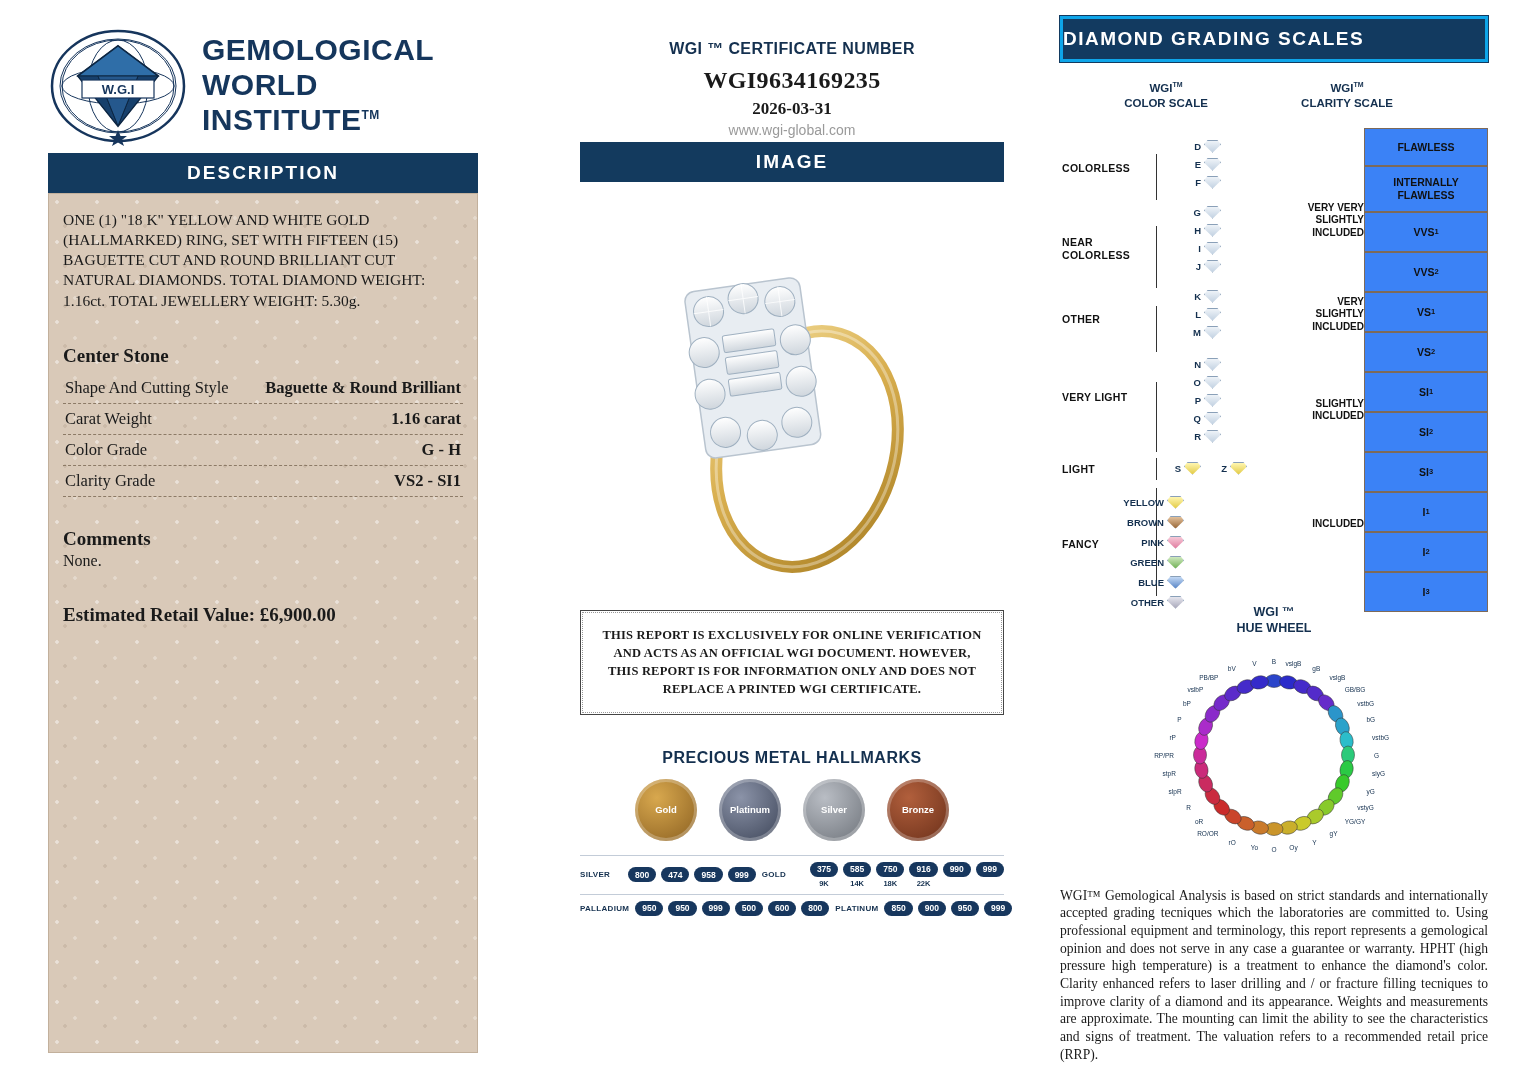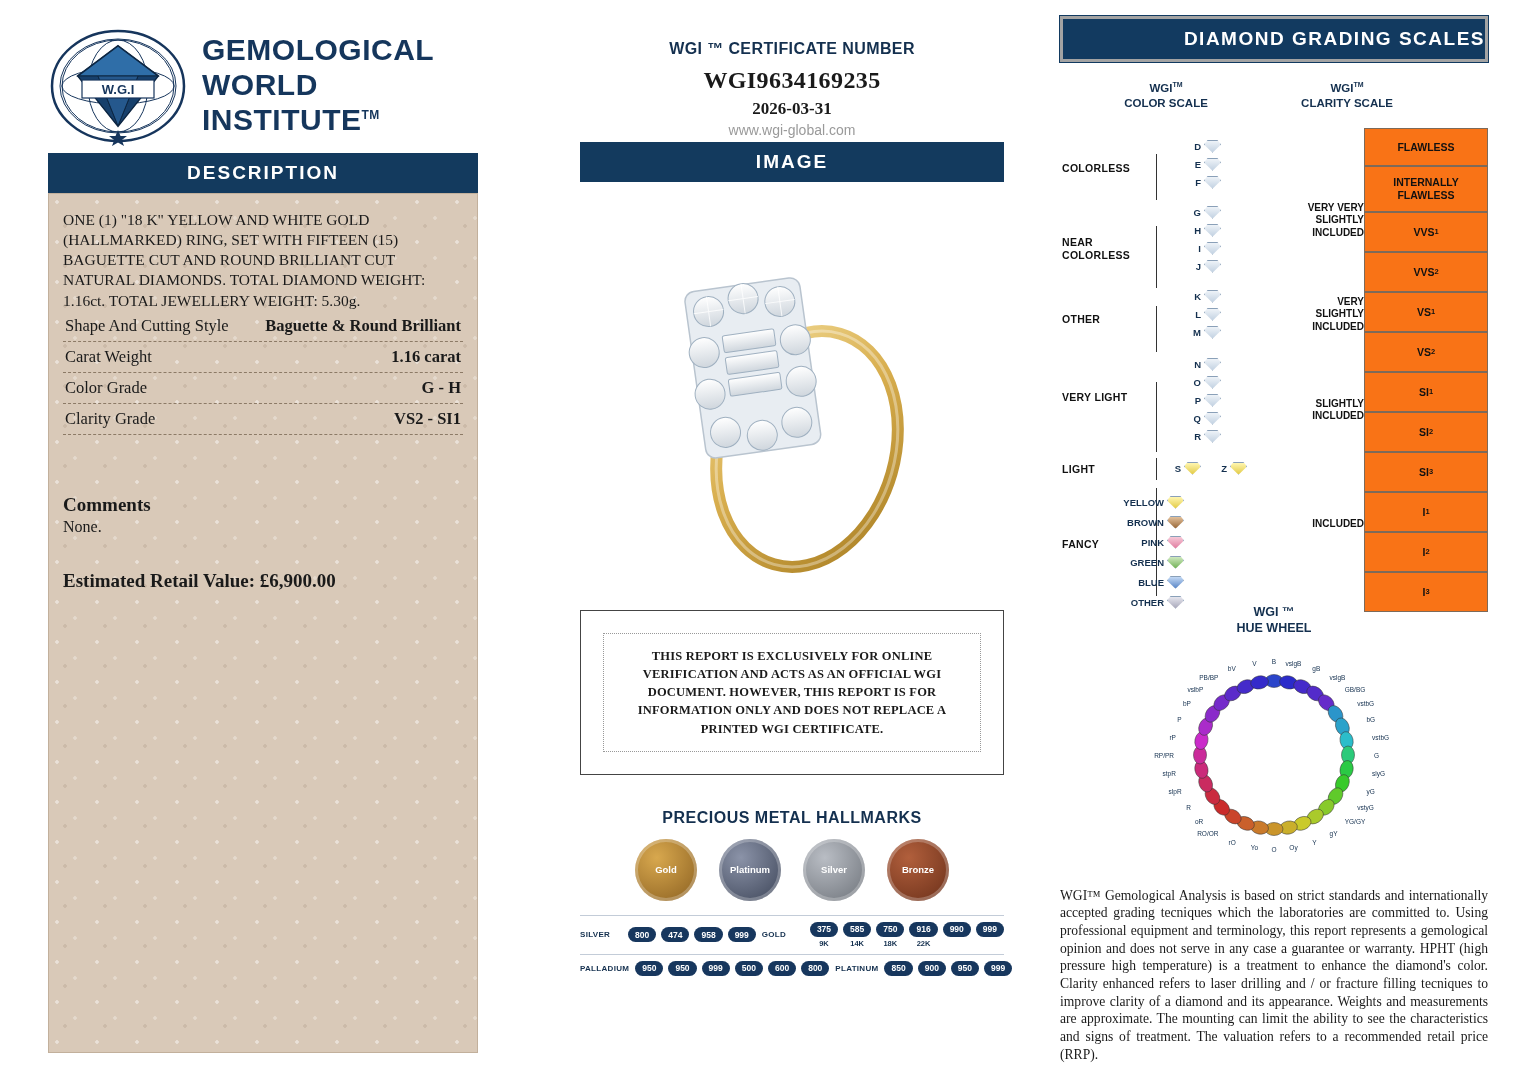--- a/index.html
+++ b/index.html
@@ -38,37 +38,37 @@
     border:1px solid #c2b09c;
     padding:16px 14px 10px 14px;
     min-height:860px;
   }
   .desc-text { font-size:15.5px; line-height:1.30; }
   .section-head { font-size:19px; font-weight:bold; margin-top:34px; margin-bottom:6px; }
   .kv { display:flex; justify-content:space-between; align-items:flex-end;
         border-bottom:1px dashed #8c7a66; padding:5px 2px 5px 2px; font-size:16.5px; }
   .kv .k { }
   .kv .v { font-weight:bold; text-align:right; max-width:200px; }
-  .comments-head { font-size:19px; font-weight:bold; margin-top:59px; }
+  .comments-head { font-size:19px; font-weight:bold; margin-top:31px; }
   .comments-val { font-size:16px; margin-top:2px; }
   .retail { font-size:19px; font-weight:bold; margin-top:34px; }
 
   
   .col-mid { position:absolute; left:580px; top:40px; width:424px; }
   .cert-title { text-align:center; font-family:"Liberation Sans", sans-serif; font-weight:bold; font-size:16px; letter-spacing:.4px; color:#14304f; }
   .cert-num { text-align:center; font-size:24px; font-weight:bold; margin-top:9px; letter-spacing:.4px; }
   .cert-date { text-align:center; font-size:17px; font-weight:bold; margin-top:5px; }
   .online-ver { text-align:center; font-family:"Liberation Sans", sans-serif; font-size:15px; color:#9a9a9a; margin-top:10px; letter-spacing:1px; }
   .online-url { text-align:center; font-family:"Liberation Sans", sans-serif; font-size:14px; color:#9a9a9a; margin-top:3px; }
 
   .img-bar { margin-top:4px; }
   .img-box { height:410px; border:0; display:flex; align-items:center; justify-content:center; }
 
   .report-note {
-    margin-top:18px; border:1px solid #444; padding:22px;
+    margin-top:18px; border:1px solid #444; padding:1px;
   }
   .report-note-inner {
     border:1px dotted #999; padding:13px 18px; text-align:center;
     font-family:"Liberation Serif", serif; font-weight:bold; font-size:12.5px; line-height:1.45; letter-spacing:.2px;
   }
   .hallmark-title { text-align:center; font-family:"Liberation Sans", sans-serif; font-weight:bold; font-size:16px; color:#14304f; letter-spacing:.5px; margin-top:34px; }
   .coins { display:flex; justify-content:center; gap:22px; margin-top:12px; }
   .coin { width:62px; height:62px; border-radius:50%; display:flex; align-items:center; justify-content:center;
           font-family:"Liberation Sans", sans-serif; font-size:9.5px; font-weight:bold; color:#fff;
           box-shadow:inset 0 0 0 3px rgba(255,255,255,.25); }
@@ -80,23 +80,23 @@
   .hm-table { margin-top:14px; width:100%; font-family:"Liberation Sans", sans-serif; font-size:8.5px; color:#14304f; }
   .hm-row { display:flex; align-items:center; border-top:1px solid #c3ccd8; padding:6px 0; gap:6px; }
   .hm-label { width:58px; font-weight:bold; font-size:8px; letter-spacing:.3px; }
   .hm-pills { display:flex; gap:5px; flex:1; }
   .pill { background:#17375e; color:#fff; border-radius:9px; padding:2.5px 7px; font-size:8.5px; font-weight:bold; min-width:26px; text-align:center; }
   .pill-group { display:flex; flex-direction:column; align-items:center; }
   .pill-sub { color:#14304f; font-size:7.5px; margin-top:2px; font-weight:bold; }
 
   
   .col-right { position:absolute; left:1060px; top:16px; width:428px; }
-  .grading-bar { background:#123a60; color:#fff; text-align:right;
+  .grading-bar { background:#123a60; color:#fff; text-align:left;
     font-family:"Liberation Sans", sans-serif; font-weight:bold; font-size:19px; letter-spacing:1.5px;
-    padding:9px 0; border:3px solid #a3a3a3; outline:1px solid #123a60; }
+    padding:9px 0; border:3px solid #0ea5e9; outline:1px solid #123a60; }
 
   .scales { position:relative; margin-top:18px; height:510px; font-family:"Liberation Sans", sans-serif; }
   .sc-head { display:flex; }
   .sc-head .h1 { width:212px; text-align:center; font-size:11.5px; font-weight:bold; color:#14304f; line-height:1.35; }
   .sc-head .h2 { width:150px; text-align:center; font-size:11.5px; font-weight:bold; color:#14304f; line-height:1.35; }
   .sc-head sup { font-size:7px; }
 
   .sc-body { display:flex; margin-top:6px; }
   .col-names { width:108px; position:relative; }
   .col-letters { width:104px; position:relative; }
@@ -109,21 +109,21 @@
   .dia { width:17px; height:13px; background:linear-gradient(180deg,#eef3f8,#c3d2e2); border:1px solid #8aa0b8;
          clip-path:polygon(22% 0, 78% 0, 100% 36%, 50% 100%, 0 36%); }
   .dia.fy { background:linear-gradient(180deg,#fff6b0,#e3cc4a); }
   .dia.br { background:linear-gradient(180deg,#e2c09a,#9a6a3c); }
   .dia.pk { background:linear-gradient(180deg,#f7c9d8,#e07fa2); }
   .dia.gr { background:linear-gradient(180deg,#cfe9bf,#74b35a); }
   .dia.bl { background:linear-gradient(180deg,#c3d9f5,#5b87c7); }
   .dia.ot { background:linear-gradient(180deg,#e6e6ee,#a9a9bb); }
 
   .brace { position:absolute; border-left:1px solid #333; }
-  .cl-cell { position:absolute; left:0; width:124px; background:#f97316; border:1px solid #7d6a59;
+  .cl-cell { position:absolute; left:0; width:124px; background:#3b82f6; border:1px solid #7d6a59;
              display:flex; align-items:center; justify-content:center; text-align:center;
              font-size:10.5px; font-weight:bold; color:#111; line-height:1.2; }
   .cl-cell sub { font-size:7.5px; }
   .vs-txt { position:absolute; left:0; width:92px; text-align:right; font-size:10px; font-weight:bold; color:#111; line-height:1.25; }
 
   .hue-title { text-align:center; margin-top:14px; font-family:"Liberation Sans", sans-serif; font-weight:bold; font-size:12.5px; color:#14304f; line-height:1.3; }
   .hue-wrap { position:relative; width:330px; height:230px; margin:6px auto 0; }
 
   .disclaimer { margin-top:14px; font-size:13.6px; line-height:1.30; text-align:justify; font-family:"Liberation Serif", serif; }
 </style>
@@ -159,20 +159,21 @@
         <div>WORLD</div>
         <div><span>INSTITUTE</span><sup>TM</sup></div>
       </div>
     </div>
 
     <div class="bar">DESCRIPTION</div>
 
     <div class="panel">
       <div class="desc-text">ONE (1) "18 K" YELLOW AND WHITE GOLD (HALLMARKED) RING, SET WITH FIFTEEN (15) BAGUETTE CUT AND ROUND BRILLIANT CUT NATURAL DIAMONDS. TOTAL DIAMOND WEIGHT: 1.16ct. TOTAL JEWELLERY WEIGHT: 5.30g.</div>
 
+      <div class="section-head">Center Stone</div>
 
       <div class="kv">
         <span class="k">Shape And Cutting Style</span>
         <span class="v">Baguette &amp; Round Brilliant</span>
       </div>
       <div class="kv">
         <span class="k">Carat Weight</span>
         <span class="v">1.16 carat</span>
       </div>
       <div class="kv">

